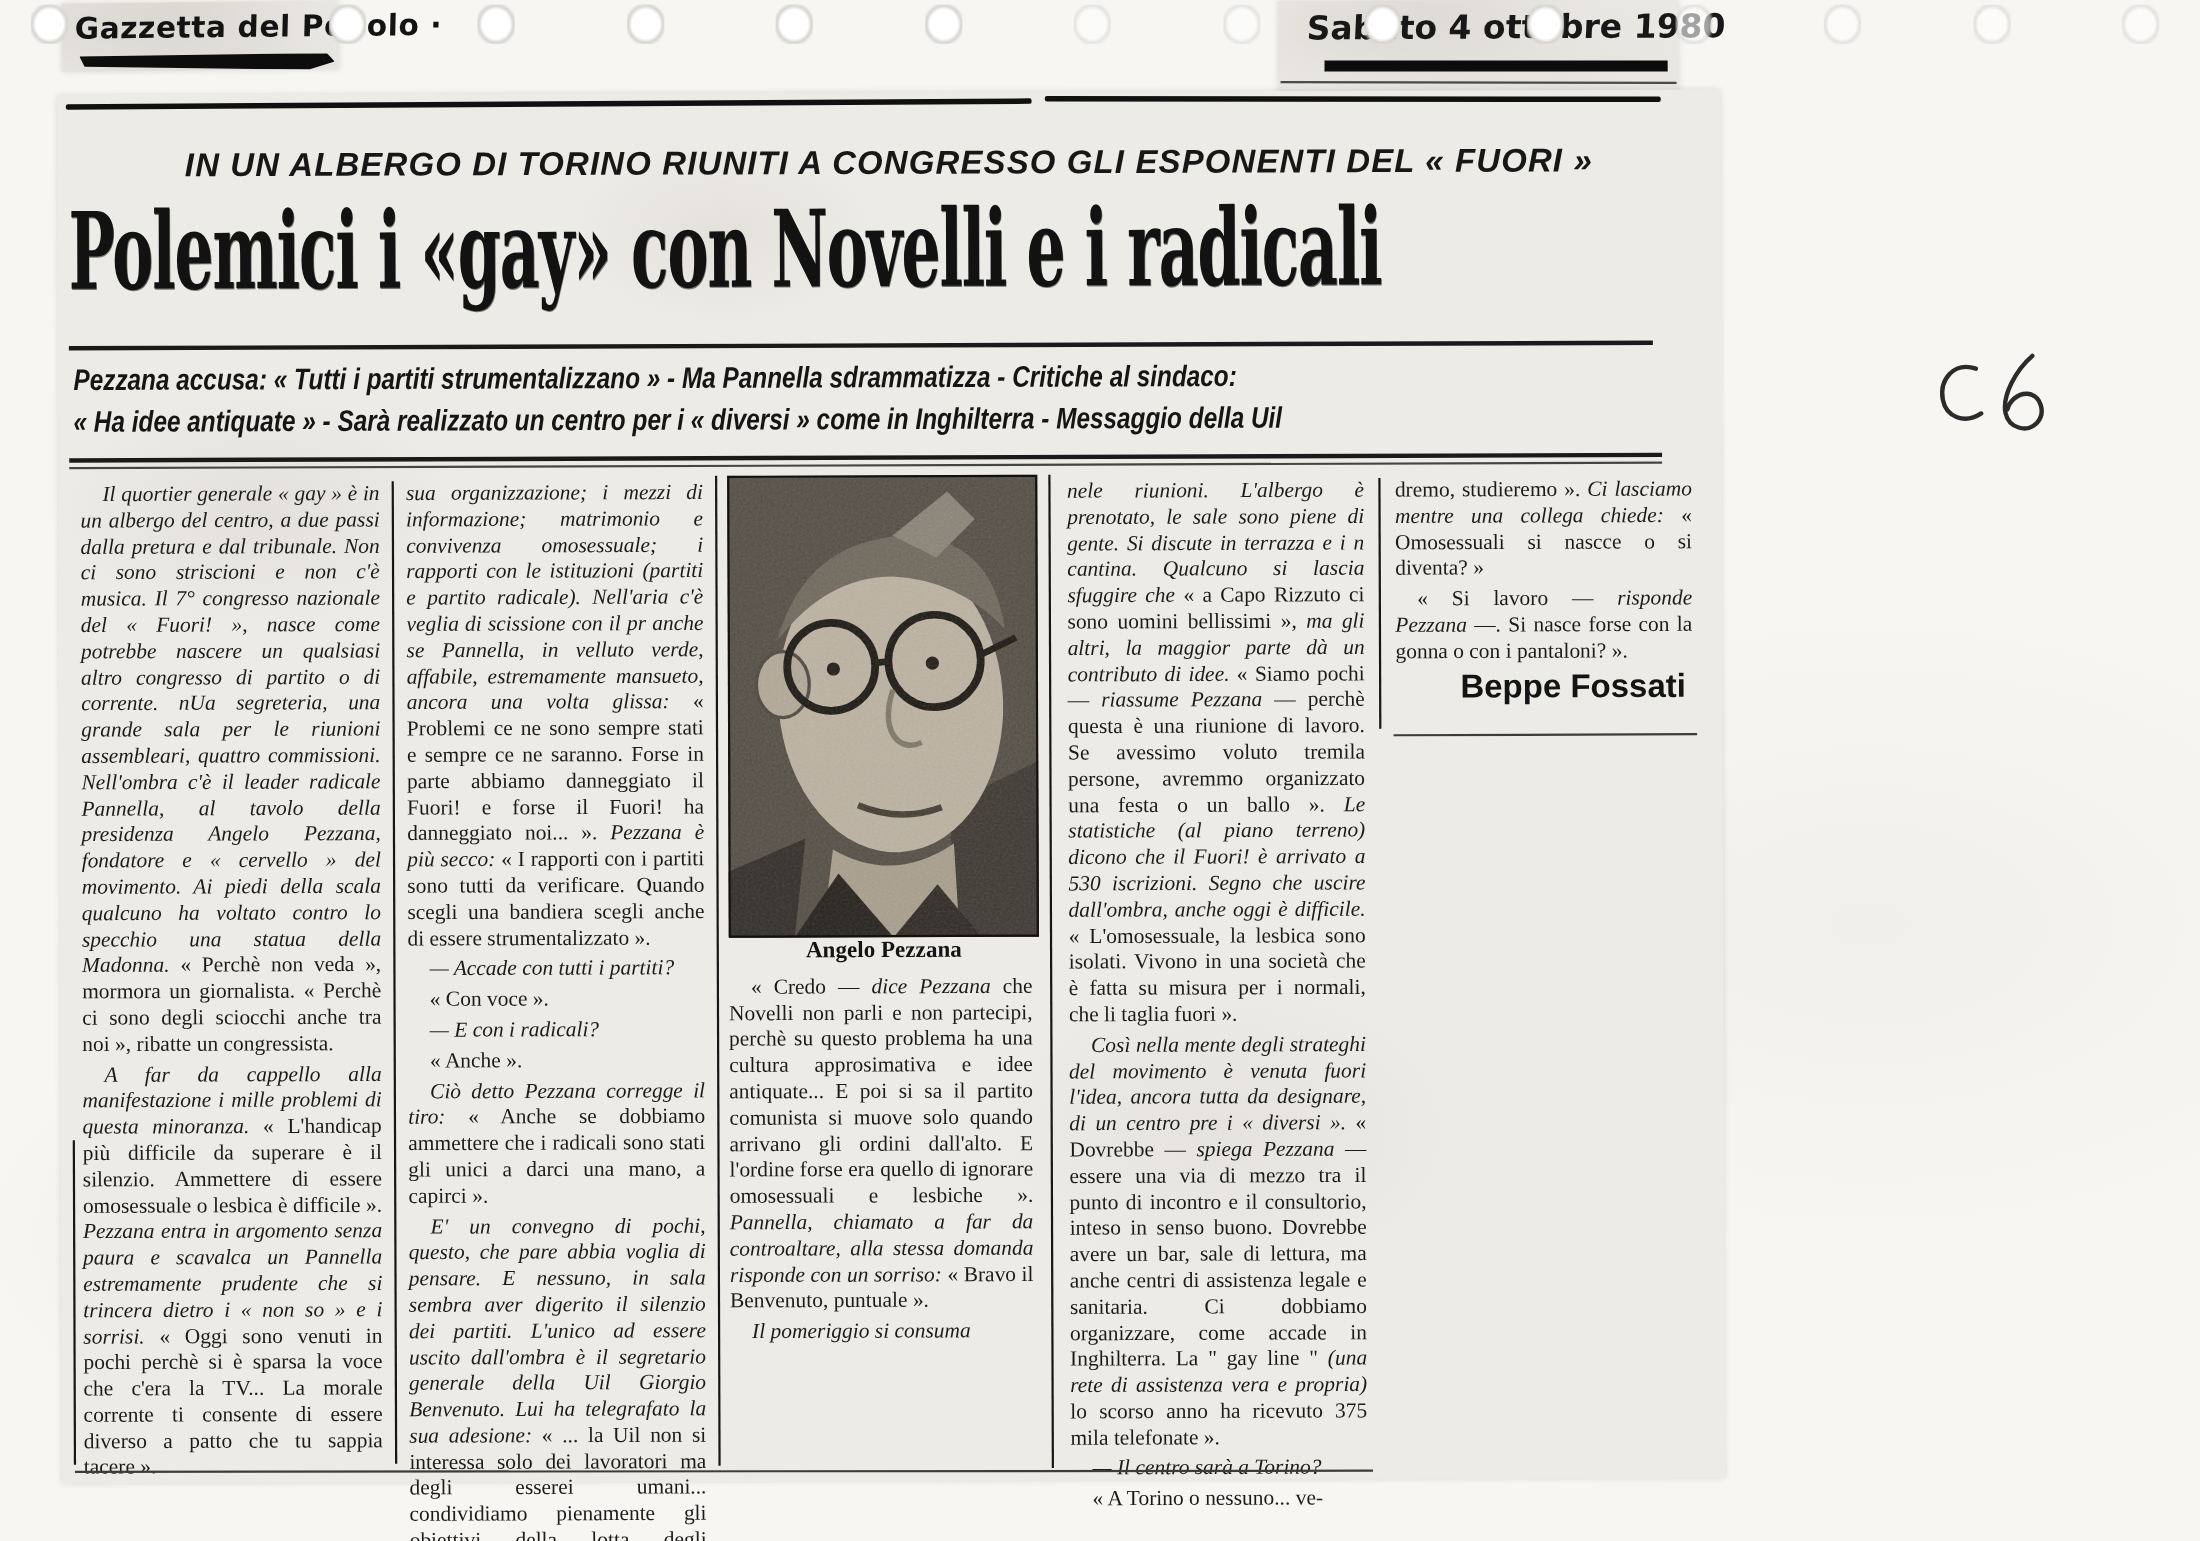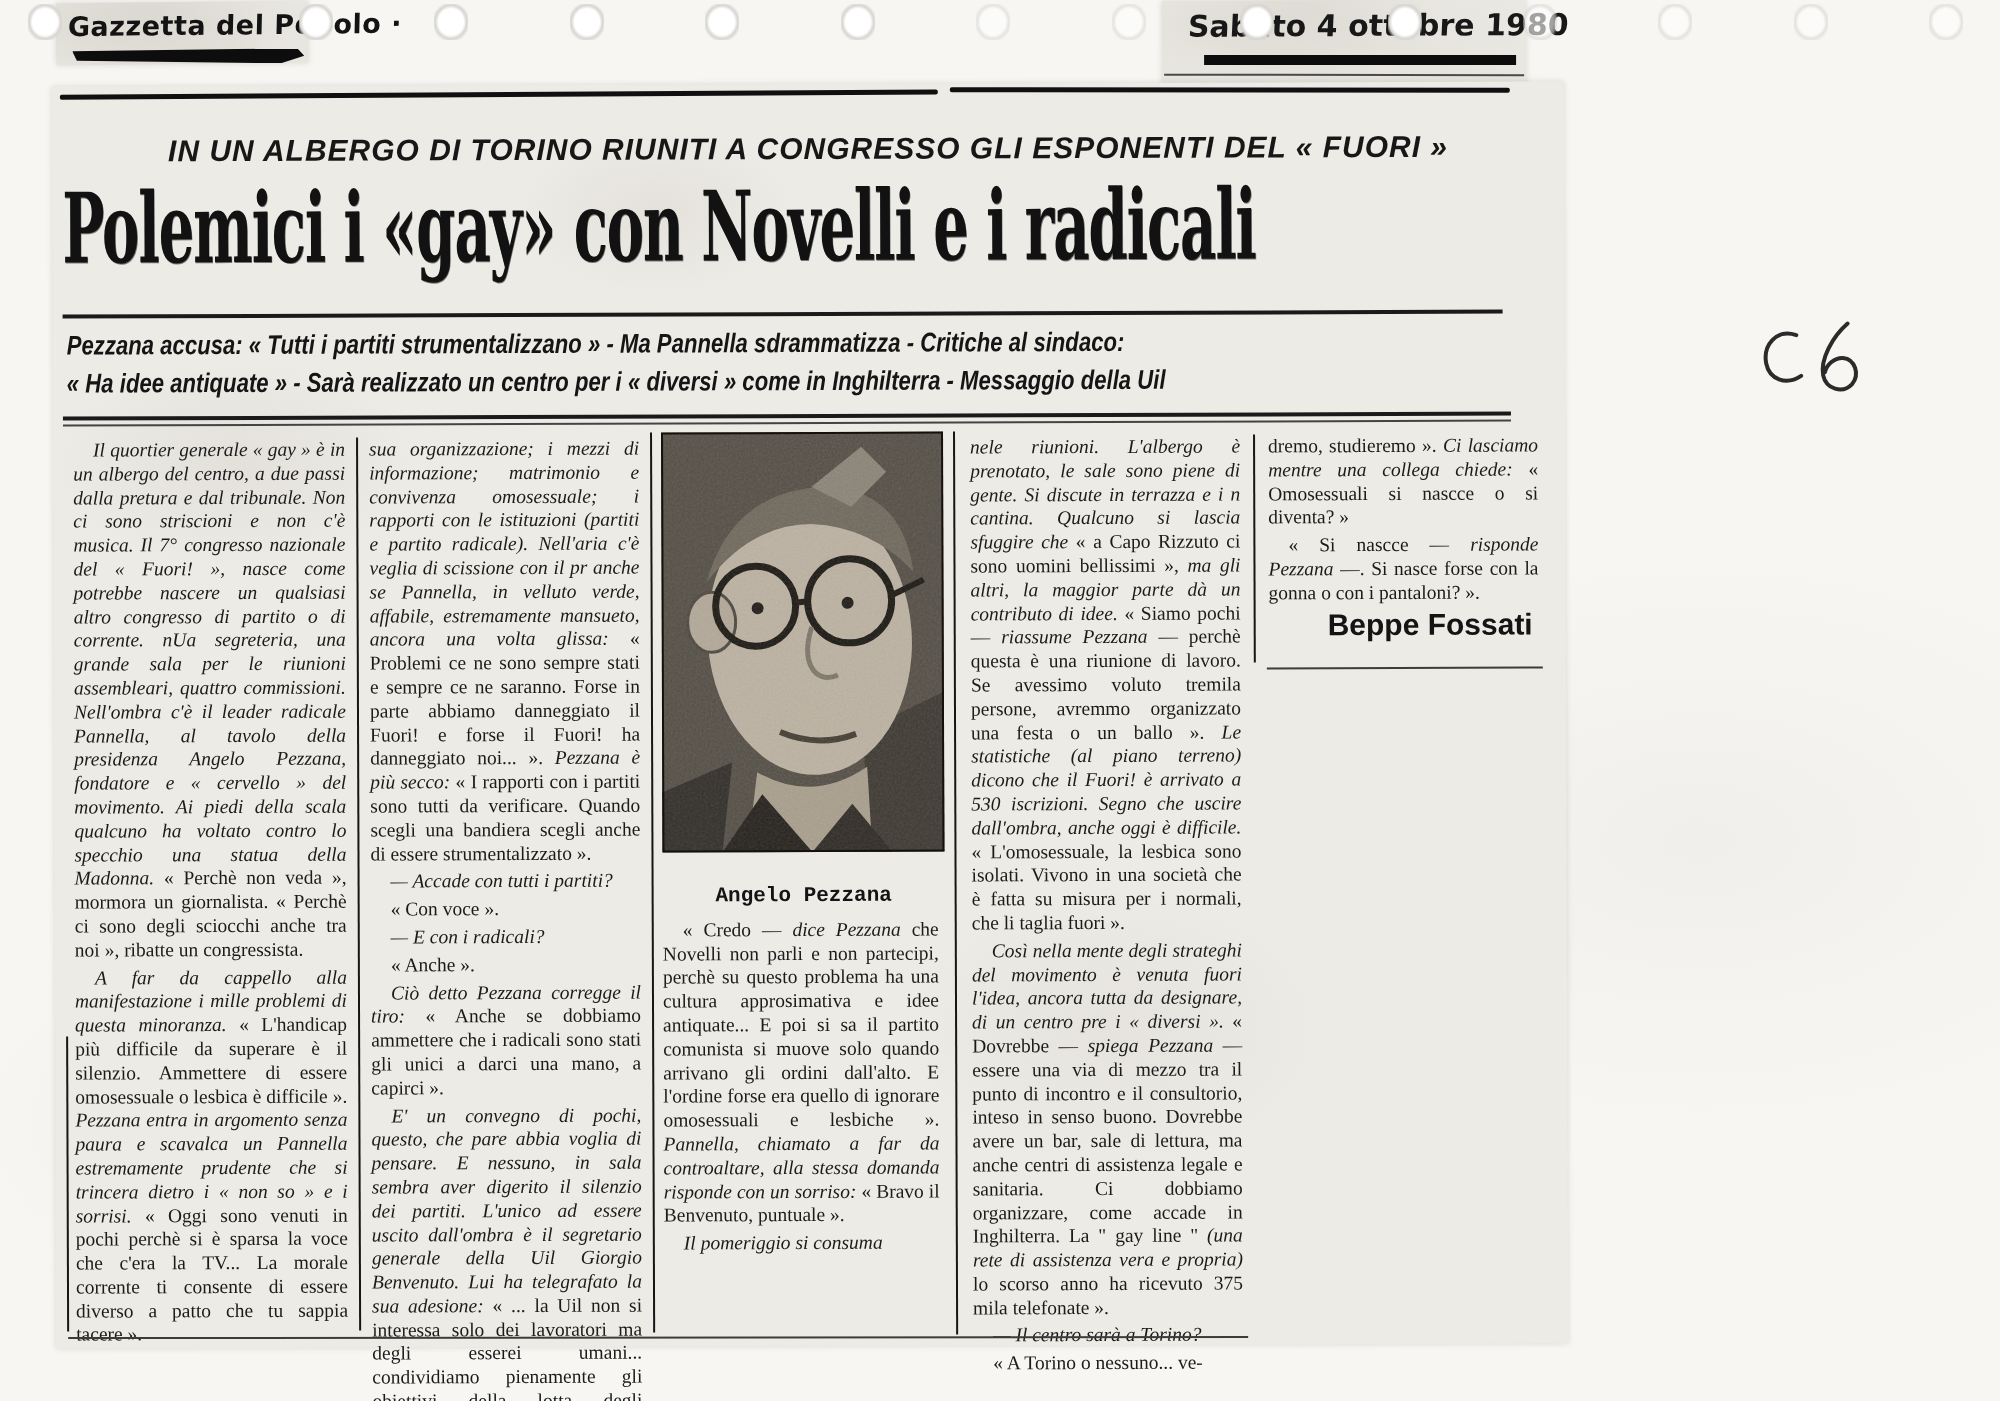--- a/index.html
+++ b/index.html
@@ -64,22 +64,22 @@
   }
   
   .col{position:absolute;font-size:19.5px;line-height:23.8px;text-align:justify;}
   .col p{margin:0 0 4px 0;text-indent:20px;}
   .col p.noindent{text-indent:0;}
   .it{font-style:italic;}
   .colrule{position:absolute;width:2px;background:#161616;}
   figure.photo{margin:0 0 2px 0;width:282px;}
   figure.photo svg{display:block;}
   figcaption{
-    font-family:Liberation Mono, monospace;font-weight:bold;font-size:21px;
-    text-align:center;margin-top:32px;margin-bottom:10px;color:#141414;
+    font-family:Liberation Serif, serif;font-weight:bold;font-size:21px;
+    text-align:center;margin-top:0;margin-bottom:10px;color:#141414;
   }
   .byline{
     font-family:"Liberation Sans", sans-serif;font-weight:bold;font-size:30px;
     text-align:right;margin-top:8px;padding-right:6px;color:#141414;
   }
   .bottomline{position:absolute;background:#3c3c3c;}
   
   .hole{
     position:absolute;width:34px;height:36px;z-index:60;
     background:radial-gradient(ellipse at 50% 50%, #ffffff 0 52%, #d7d5d1 66%, rgba(235,233,229,0) 80%);
@@ -187,21 +187,21 @@
         <p class="noindent"><span class="it">nele riunioni. L'albergo è prenotato, le sale sono piene di gente. Si discute in terrazza e i n cantina. Qualcuno si lascia sfuggire che </span><span>« a Capo Rizzuto ci sono uomini bellissimi », </span><span class="it">ma gli altri, la maggior parte dà un contributo di idee. </span><span>« Siamo pochi — </span><span class="it">riassume Pezzana</span><span> — perchè questa è una riunione di lavoro. Se avessimo voluto tremila persone, avremmo organizzato una festa o un ballo ». </span><span class="it">Le statistiche (al piano terreno) dicono che il Fuori! è arrivato a 530 iscrizioni. Segno che uscire dall'ombra, anche oggi è difficile. </span><span>« L'omosessuale, la lesbica sono isolati. Vivono in una società che è fatta su misura per i normali, che li taglia fuori ».</span></p>
         <p><span class="it">Così nella mente degli strateghi del movimento è venuta fuori l'idea, ancora tutta da designare, di un centro pre i « diversi ». </span><span>« Dovrebbe — </span><span class="it">spiega Pezzana</span><span> — essere una via di mezzo tra il punto di incontro e il consultorio, inteso in senso buono. Dovrebbe avere un bar, sale di lettura, ma anche centri di assistenza legale e sanitaria. Ci dobbiamo organizzare, come accade in Inghilterra. La " gay line " </span><span class="it">(una rete di assistenza vera e propria)</span><span> lo scorso anno ha ricevuto 375 mila telefonate ».</span></p>
         <p><span class="it">— Il centro sarà a Torino?</span></p>
         <p><span>« A Torino o nessuno... ve-</span></p>
       </div>
   </div>
 
   <div class="col" style="left:1215px;top:352px;width:270px;">
     <div>
         <p class="noindent"><span>dremo, studieremo ». </span><span class="it">Ci lasciamo mentre una collega chiede: </span><span>« Omosessuali si nascce o si diventa? »</span></p>
-        <p><span>« Si nascce — </span><span class="it">risponde Pezzana</span><span> —. Si nasce forse con la gonna o con i pantaloni? ».</span></p>
+        <p><span>« Si lavoro — </span><span class="it">risponde Pezzana</span><span> —. Si nasce forse con la gonna o con i pantaloni? ».</span></p>
       </div>
     <div class="byline">Beppe Fossati</div>
   </div>
 
   <div class="bottomline" style="left:1213px;top:585px;width:276px;height:2px;"></div>
   <div class="bottomline" style="left:12px;top:1252px;width:1180px;height:2px;transform:rotate(.15deg);"></div>
 </div>
 
 <div class="handwriting" aria-label="C 6">
   <svg width="110" height="95" viewBox="0 0 110 95">

